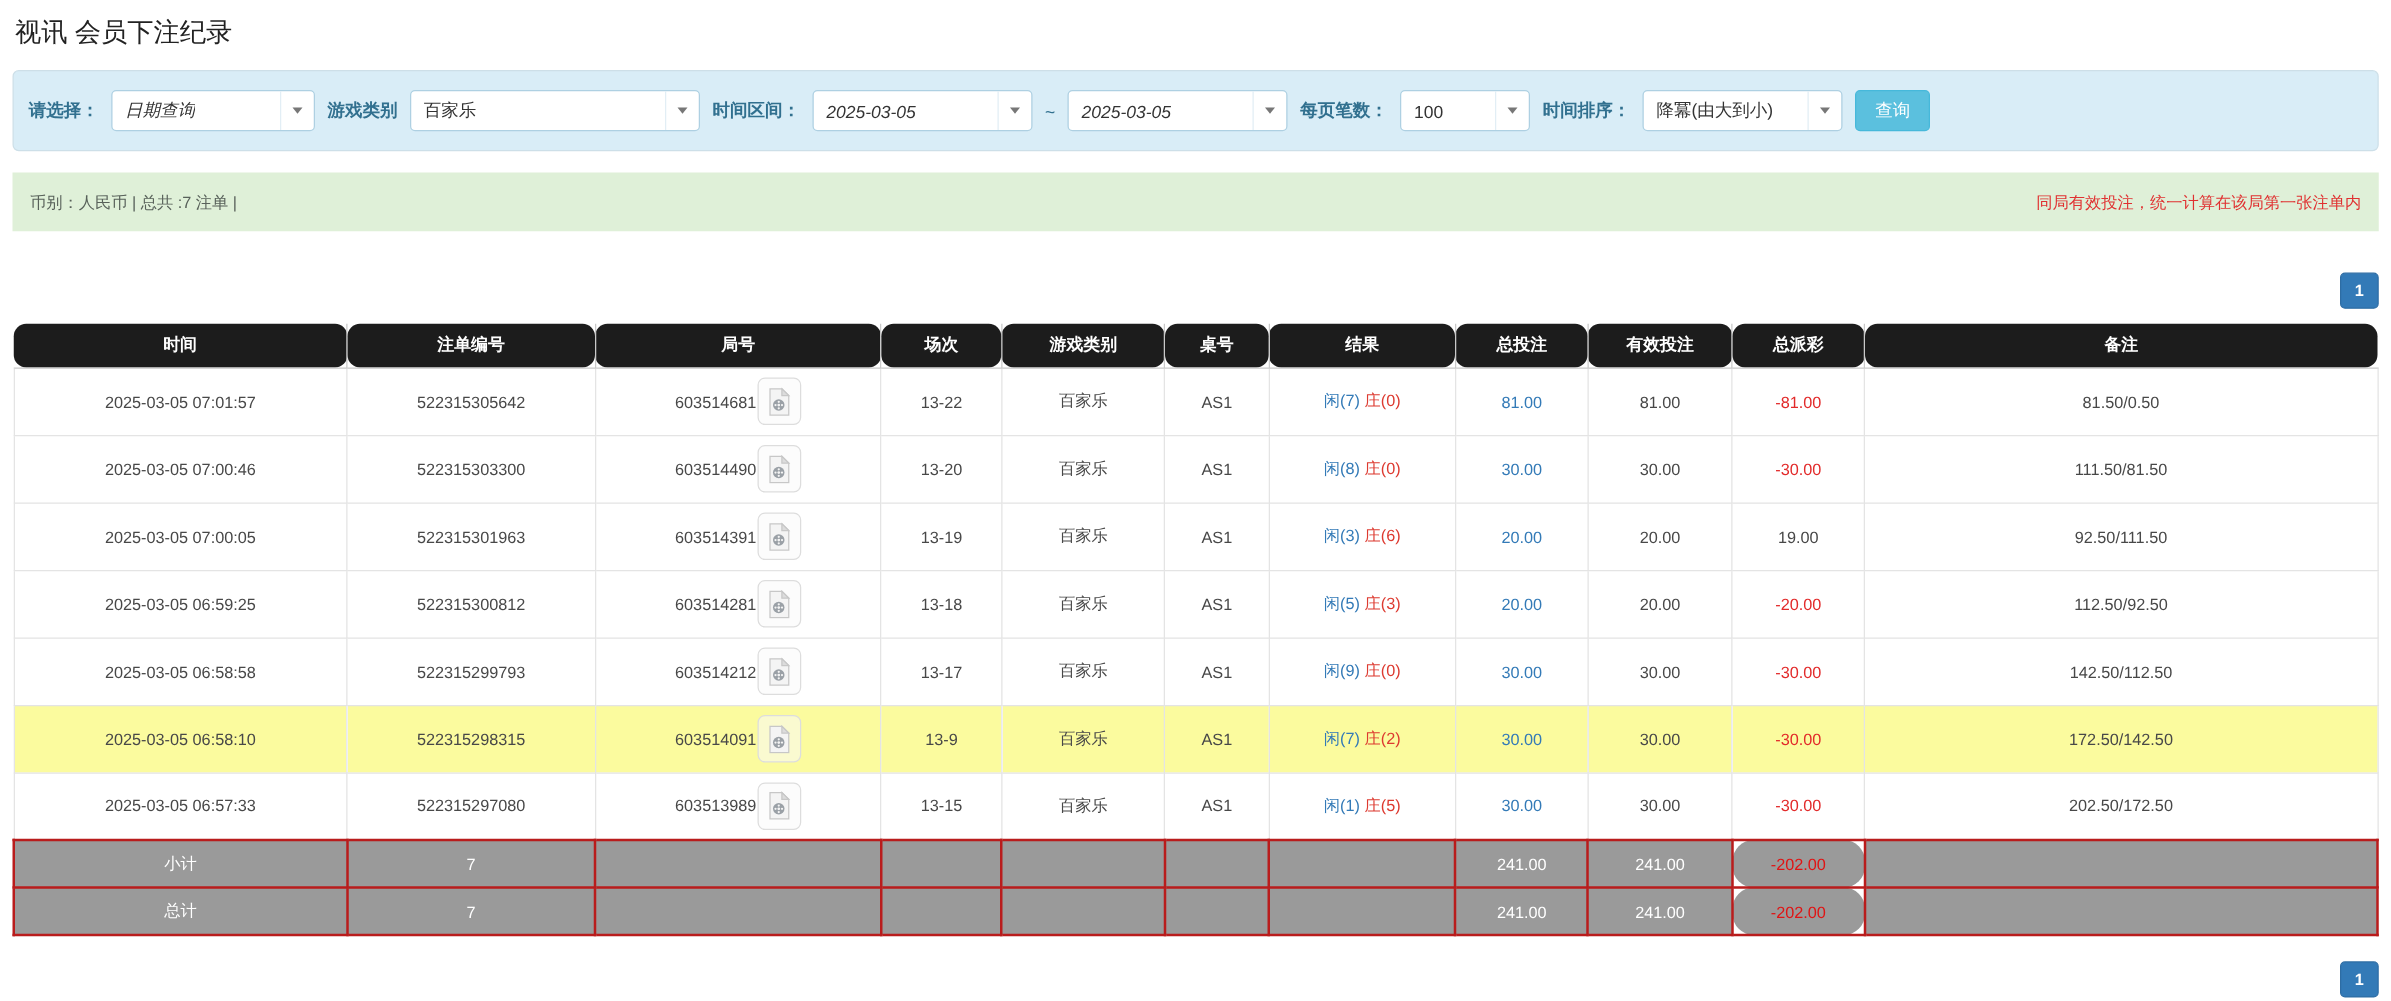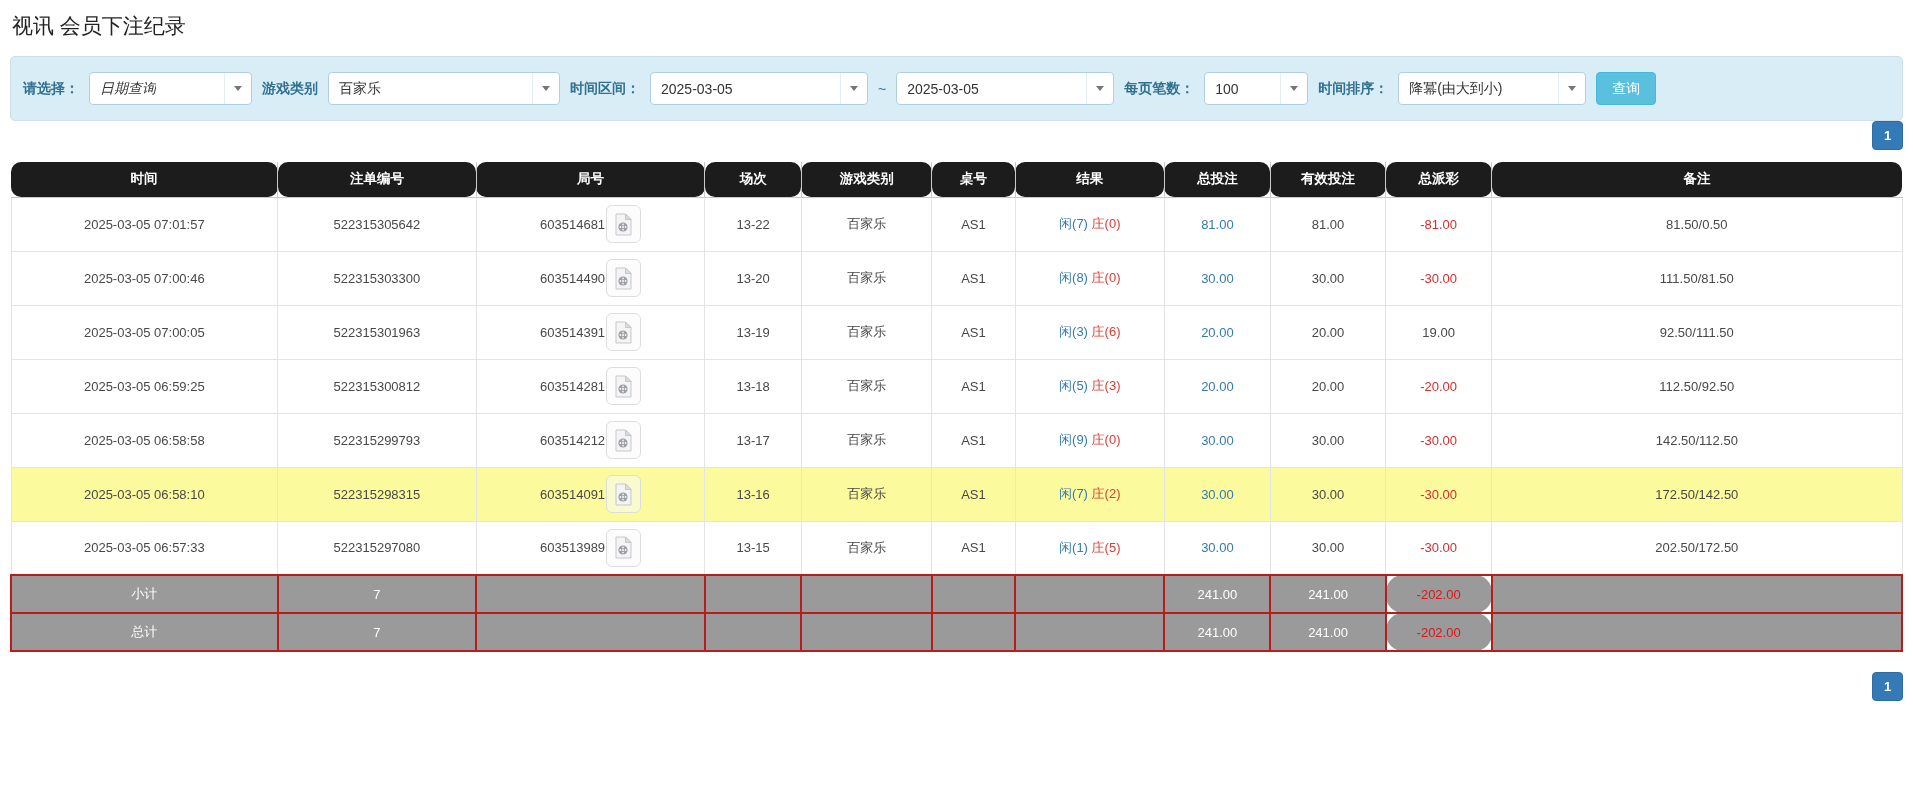--- a/index.html
+++ b/index.html
@@ -6,37 +6,37 @@
   html,body { margin:0; padding:0; background:#fff; }
   body { font-family:"Liberation Sans","DejaVu Sans",sans-serif; color:#333; width:1913px; }
   .page { padding:8px 10px 10px 10px; }
 
   .page-title { font-size:21px; font-weight:400; color:#222; margin:4px 2px 16px 2px; }
 
   
   .filter-panel {
     display:flex; align-items:center; gap:10px;
     background:#d9edf7; border:1px solid #cddfe8; border-radius:5px;
-    padding:15px 12px; 
+    padding:15px 12px; margin-bottom:17px;
   }
   .flabel { color:#31708f; font-weight:bold; font-size:14px; white-space:nowrap; }
   .tilde  { color:#31708f; font-size:14px; }
   .sel {
     display:flex; align-items:center; justify-content:space-between;
     background:#fff; border:1px solid #aed0e2; border-radius:4px;
     height:33px; padding-left:10px; font-size:14px; color:#333; cursor:pointer;
   }
   .sel .txt { overflow:hidden; white-space:nowrap; }
   .sel .caretbox {
     width:27px; align-self:stretch; display:flex; align-items:center; justify-content:center;
     border-left:1px solid #e2eef5; margin-left:8px;
   }
   .caret { width:0; height:0; border-left:4px solid transparent; border-right:4px solid transparent; border-top:5px solid #777; }
-  .w-query { width:163px;font-style:italic; } .w-game { width:232px; } .w-date { width:218px; }
-  .w-size { width:104px; }  .w-sort { width:188px; }
+  .w-query { width:163px;font-style:italic; } .w-game { width:232px; } .w-date { width:176px;font-style:italic; }
+  .w-size { width:104px; }  .w-sort { width:160px; }
   .search-btn {
     background:#5bc0de; border:1px solid #46b8da; color:#fff; border-radius:4px;
     height:33px; padding:0 15px; font-size:14px; cursor:pointer;
   }
 
   
   .summary-bar {
     background:#dff0d8; padding:0 14px; height:47px;
     display:flex; align-items:center; justify-content:space-between;
     font-size:13px; color:#58615a; margin-bottom:33px;
@@ -131,20 +131,24 @@
     <div class="sel w-sort">
       <span class="txt">降冪(由大到小)</span>
       <span class="caretbox">
           <span class="caret"></span>
         </span>
     </div>
 
     <button class="search-btn">查询</button>
   </div>
 
+  <div class="summary-bar">
+    <span>币别：人民币 | 总共 :7 注单 |</span>
+    <span class="summary-right">同局有效投注，统一计算在该局第一张注单内</span>
+  </div>
 
   <div class="pager top">
     <button class="page-btn">1</button>
   </div>
 
   <table>
     <colgroup>
       <col style="width:14.1%">
         <col style="width:10.5%">
         <col style="width:12.1%">
@@ -346,21 +350,21 @@
             <circle cx="9" cy="14" r="4.6" fill="#9aa0a6"></circle>
             <circle cx="9" cy="14" r="1.1" fill="#f4f4f4"></circle>
             <circle cx="9" cy="11.4" r="0.9" fill="#f4f4f4"></circle>
             <circle cx="9" cy="16.6" r="0.9" fill="#f4f4f4"></circle>
             <circle cx="6.4" cy="14" r="0.9" fill="#f4f4f4"></circle>
             <circle cx="11.6" cy="14" r="0.9" fill="#f4f4f4"></circle>
           </svg>
         </button>
       </span>
     </td>
-    <td>13-16</td>
+    <td>13-9</td>
     <td>百家乐</td>
     <td>AS1</td>
     <td>
       <span class="player">闲(7)</span>
       <span class="banker">庄(2)</span>
     </td>
     <td class="link">30.00</td>
     <td>30.00</td>
     <td class="neg">-30.00</td>
     <td>172.50/142.50</td>

